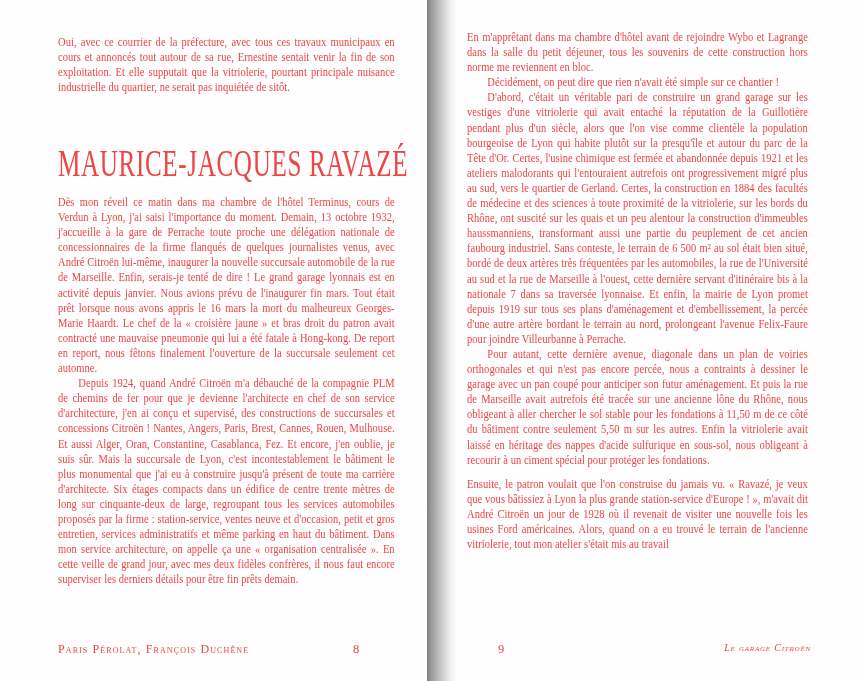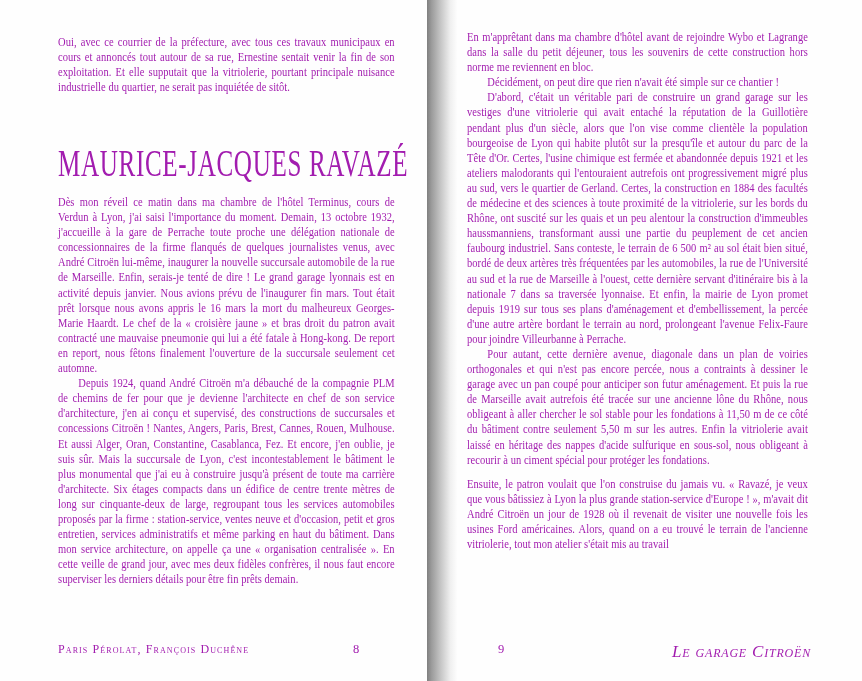--- a/index.html
+++ b/index.html
@@ -7,21 +7,21 @@
     padding: 0;
     background: #ffffff;
   }
   .spread {
     position: relative;
     width: 862px;
     height: 681px;
     background: #fefefe;
     overflow: hidden;
     font-family: "Liberation Serif", serif;
-    color: #a21caf;
+    color: #ef4444;
   }
   
   .gutter {
     position: absolute;
     left: 427px;
     top: 0;
     width: 31px;
     height: 681px;
     background: linear-gradient(to right, #7f7f7f 0%, #9a9a9a 14%, #c7c7c7 45%, #efefef 75%, #ffffff 100%);
   }
@@ -75,21 +75,21 @@
   .page-number-left  { left: 353px; }
   .page-number-right { left: 498px; }
   .footer-book-title {
     position: absolute;
     left: 467px;
     width: 344px;
     top: 642px;
     text-align: right;
     font-style: italic;
     font-variant: small-caps;
-    font-size: 17px;
+    font-size: 10px;
     letter-spacing: 0.8px;
   }
 </style>
 </head>
 <body>
 
 <div class="spread">
 
   <div class="gutter"></div>
 

